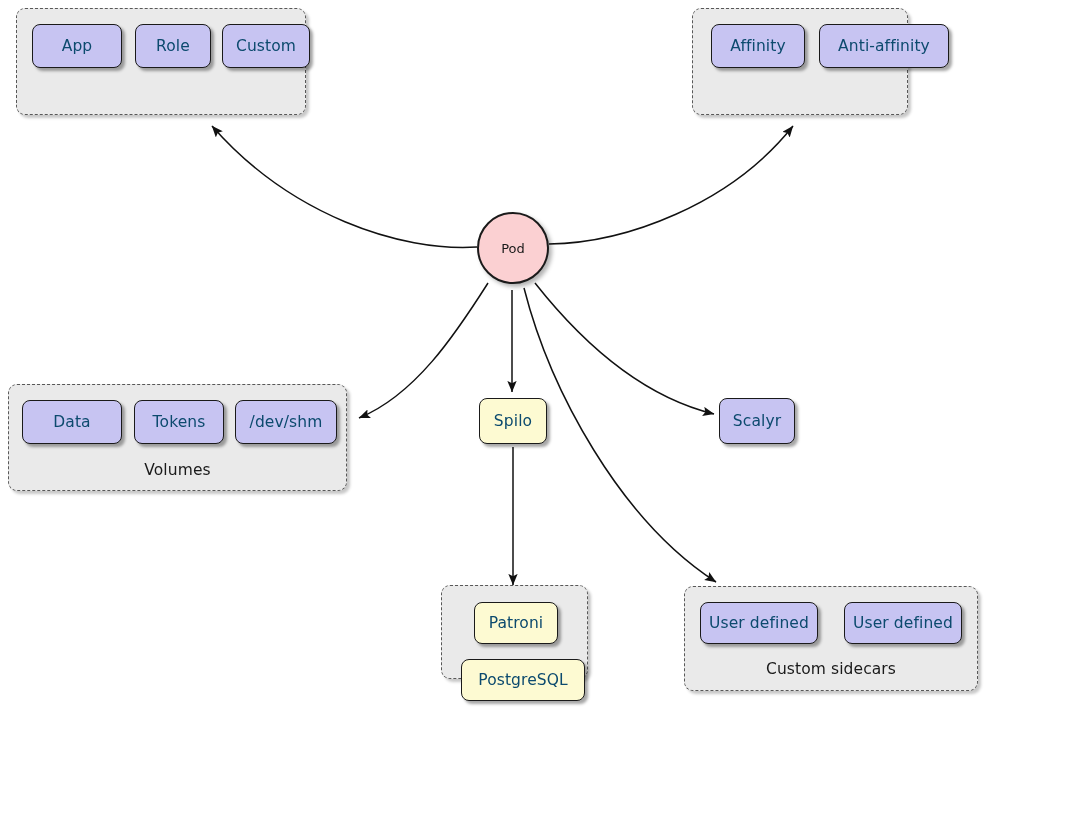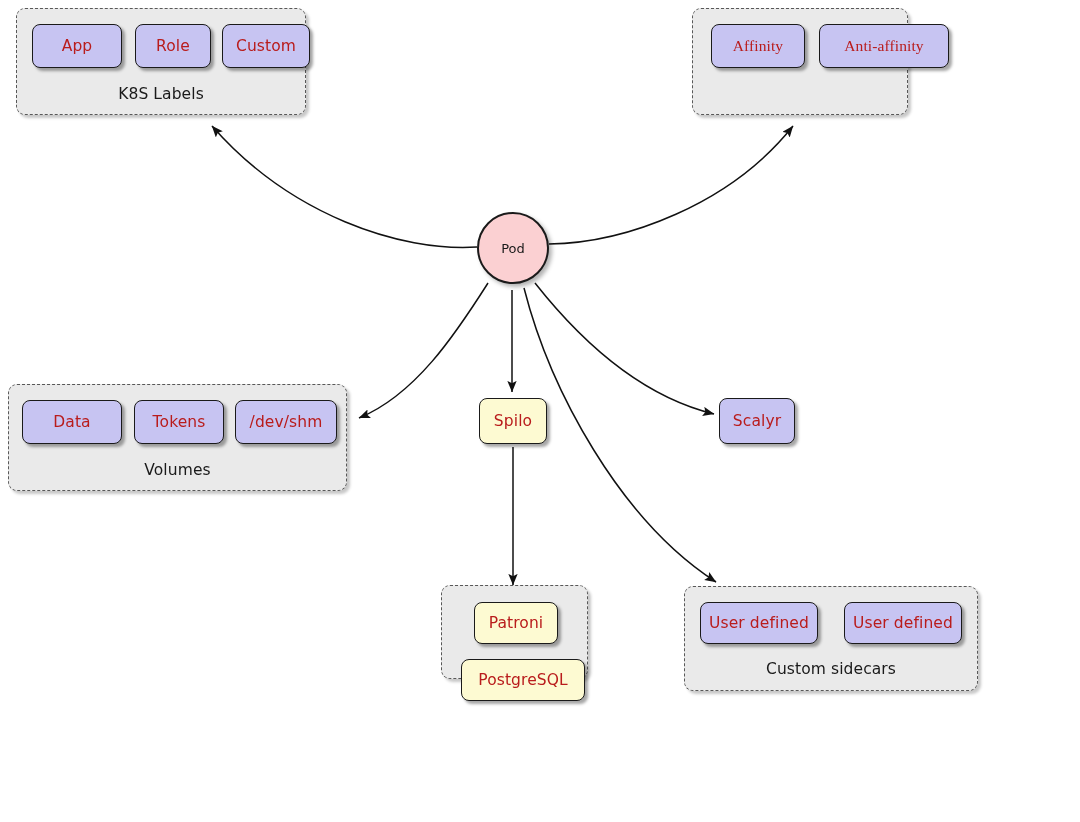--- a/index.html
+++ b/index.html
@@ -40,21 +40,21 @@
   
   .node {
     position: absolute;
     box-sizing: border-box;
     display: flex;
     align-items: center;
     justify-content: center;
     border: 1.7px solid #1a1a1a;
     border-radius: 8px;
     font-size: 15.5px;
-    color: #b91c1c;
+    color: #0c4a6e;
     box-shadow: 3px 3px 3px rgba(0,0,0,0.35);
     white-space: nowrap;
     letter-spacing: 0.1px;
   }
   .node.purple { background: #c7c4f2; }
   .node.yellow { background: #fdfad2; }
 
   
   .pod {
     position: absolute;
@@ -144,24 +144,23 @@
   <div class="group" style="left:16px; top:8px; width:290px; height:107px;">
     <div class="node purple" style="left:15px; top:15px; width:90px; height:44px;">
       <span>App</span>
     </div>
     <div class="node purple" style="left:118px; top:15px; width:76px; height:44px;">
       <span>Role</span>
     </div>
     <div class="node purple" style="left:205px; top:15px; width:88px; height:44px;">
       <span>Custom</span>
     </div>
-    <div class="group-label" style="top:76px;">K8S Labels</div>
-  </div>
-
-  <div class="group" style="left:692px; top:8px; width:216px; height:107px;font-family:Liberation Serif, serif;">
+  </div>
+
+  <div class="group" style="left:692px; top:8px; width:216px; height:107px;">
     <div class="node purple" style="left:18px; top:15px; width:94px; height:44px;">
       <span>Affinity</span>
     </div>
     <div class="node purple" style="left:126px; top:15px; width:130px; height:44px;">
       <span>Anti-affinity</span>
     </div>
   </div>
 
   <div class="group" style="left:8px; top:384px; width:339px; height:107px;">
     <div class="node purple" style="left:125px; top:15px; width:90px; height:44px;">

